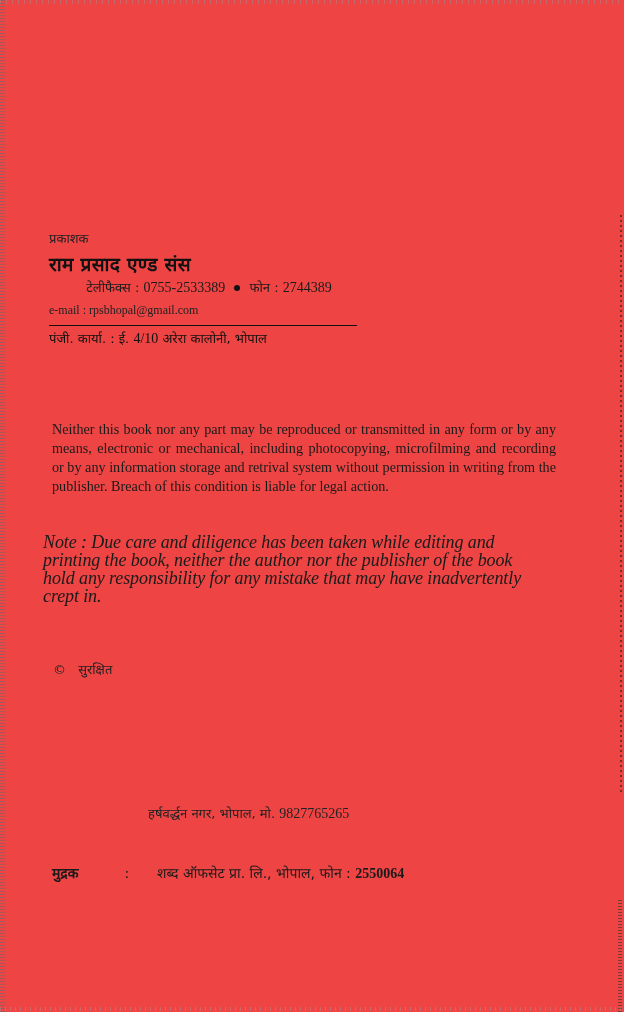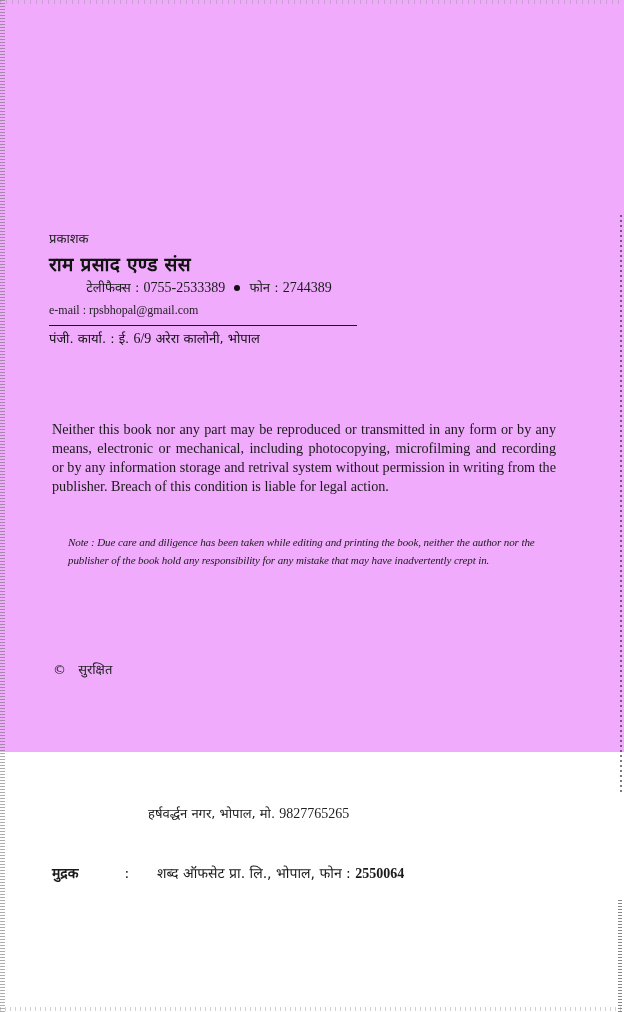--- a/index.html
+++ b/index.html
@@ -11,22 +11,22 @@
       width: 624px;
       height: 1012px;
       position: relative;
       overflow: hidden;
       font-family: "Liberation Serif", "DejaVu Serif", serif;
       color: #111111;
     }
     .page {
       position: absolute;
       left: 0; top: 0;
-      width: 624px; height: 752px;
-      background: #f0abfc;
+      width: 624px; height: 1012px;
+      background: #ef4444;
     }
     
     .edge-left {
       position: absolute;
       left: 0; top: 0;
       width: 5px; height: 1012px;
       background-image: repeating-linear-gradient(
         to bottom,
         #6a6a6a 0px, #6a6a6a 1px,
         transparent 1px, transparent 3px
@@ -155,26 +155,26 @@
       width: 504px;
       font-family: "Liberation Serif", serif;
       font-size: 14.2px;
       line-height: 19px;
       text-align: justify;
       text-align-last: left;
       color: #1a1a1a;
     }
     .note {
       position: absolute;
-      left: 68px;
+      left: 43px;
       top: 533px;
       width: 504px;
       font-family: "Liberation Serif", serif;
       font-style: italic;
-      font-size: 11px;
+      font-size: 18px;
       line-height: 18px;
       color: #1a1a1a;
       letter-spacing: -0.1px;
     }
 
     
     .reserved {
       position: absolute;
       left: 53px;
       top: 660px;
@@ -246,21 +246,21 @@
       <span class="num">0755-2533389</span>
       <span class="bullet"></span>
       <span>फोन :</span>
       <span class="num">2744389</span>
     </div>
     <div class="pub-email">e-mail : rpsbhopal@gmail.com</div>
     <div class="pub-rule"></div>
     <div class="pub-reg">
       <span>पंजी. कार्या. :</span>
       <span>ई.</span>
-      <span class="num">6/9</span>
+      <span class="num">4/10</span>
       <span>अरेरा कालोनी, भोपाल</span>
     </div>
   </div>
 
   <div class="rights">Neither this book nor any part may be reproduced or transmitted in any form or by any means, electronic or mechanical, including photocopying, microfilming and recording or by any information storage and retrival system without permission in writing from the publisher. Breach of this condition is liable for legal action.</div>
 
   <div class="note">Note : Due care and diligence has been taken while editing and printing the book, neither the author nor the publisher of the book hold any responsibility for any mistake that may have inadvertently crept in.</div>
 
   <div class="reserved">
     <span class="copy-icon">©</span>

